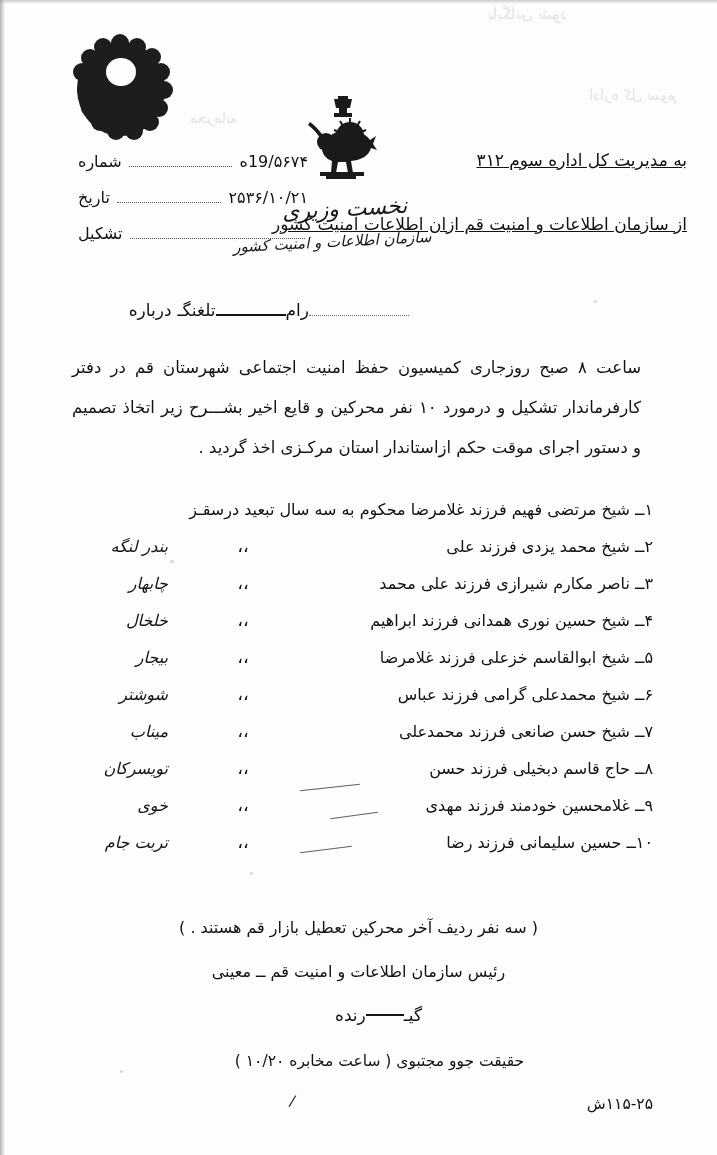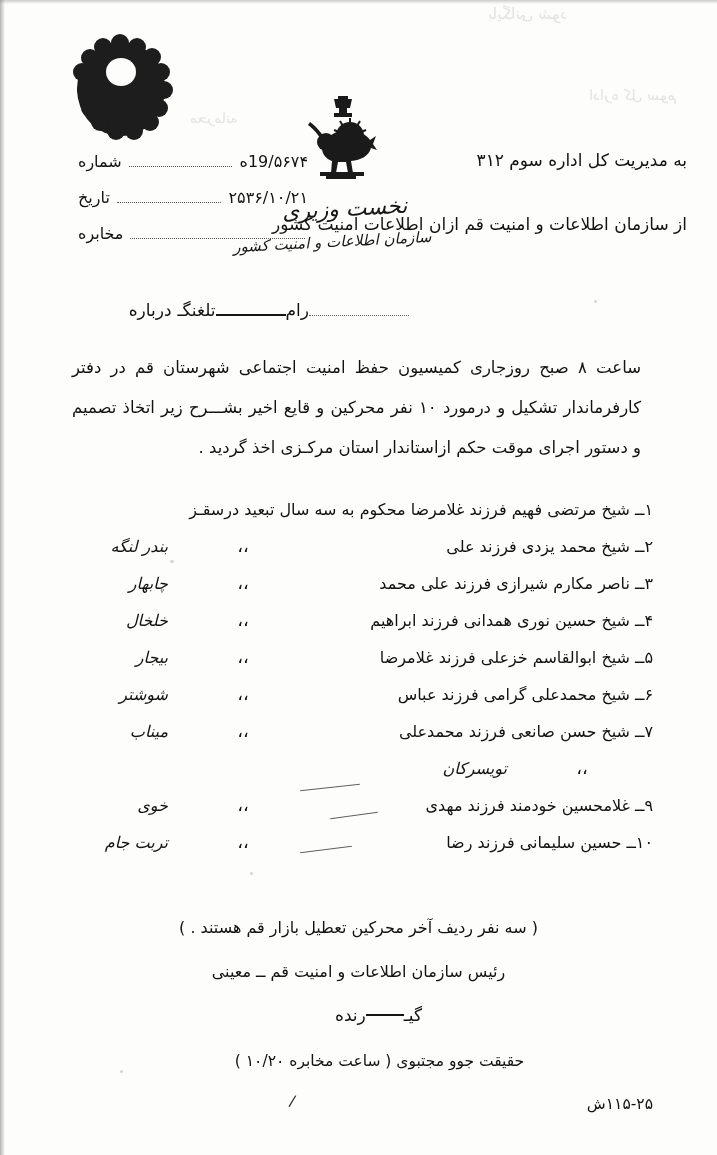--- a/index.html
+++ b/index.html
@@ -69,20 +69,21 @@
     width: 96px; height: 88px;
   }
 
   
   .hdr-right-col {
     position: absolute;
     top: 150px;
     right: 30px;
     width: 420px;
     text-align: right;
+    text-decoration: underline;
   }
   .hdr-line {
     font-size: 17px;
     letter-spacing: .4px;
     white-space: nowrap;
     margin-bottom: 19px;
   }
   .hdr-line.l2 { margin-top: 44px; }
   .hdr-script {
     position: absolute;
@@ -350,21 +351,21 @@
       <span class="meta-label">شماره</span>
       <span class="dotline"></span>
       <span class="meta-value">19/۵۶۷۴ه</span>
     </div>
     <div class="meta-row">
       <span class="meta-label">تاریخ</span>
       <span class="dotline"></span>
       <span class="meta-value">۲۵۳۶/۱۰/۲۱</span>
     </div>
     <div class="meta-row">
-      <span class="meta-label">مخابره</span>
+      <span class="meta-label">تشکیل</span>
       <span class="dotline"></span>
     </div>
   </div>
 
   <div class="subject">
     <span>درباره</span>
     <span style="display:inline-block;width:6px;"></span>
     <span>تلغنگـ</span>
     <span class="kashida"></span>
     <span>رام</span>
@@ -425,20 +426,24 @@
     </div>
     <div class="name-row">
       <span class="nr-name">
         <span>۷ــ</span>
         <span>شیخ حسن صانعی فرزند محمدعلی</span>
       </span>
       <span class="nr-ditto">،،</span>
       <span class="nr-city">میناب</span>
     </div>
     <div class="name-row">
+      <span class="nr-name">
+        <span>۸ــ</span>
+        <span>حاج قاسم دبخیلی فرزند حسن</span>
+      </span>
       <span class="nr-ditto">،،</span>
       <span class="nr-city">تویسرکان</span>
     </div>
     <div class="name-row">
       <span class="nr-name">
         <span>۹ــ</span>
         <span>غلامحسین خودمند فرزند مهدی</span>
       </span>
       <span class="nr-ditto">،،</span>
       <span class="nr-city">خوی</span>

